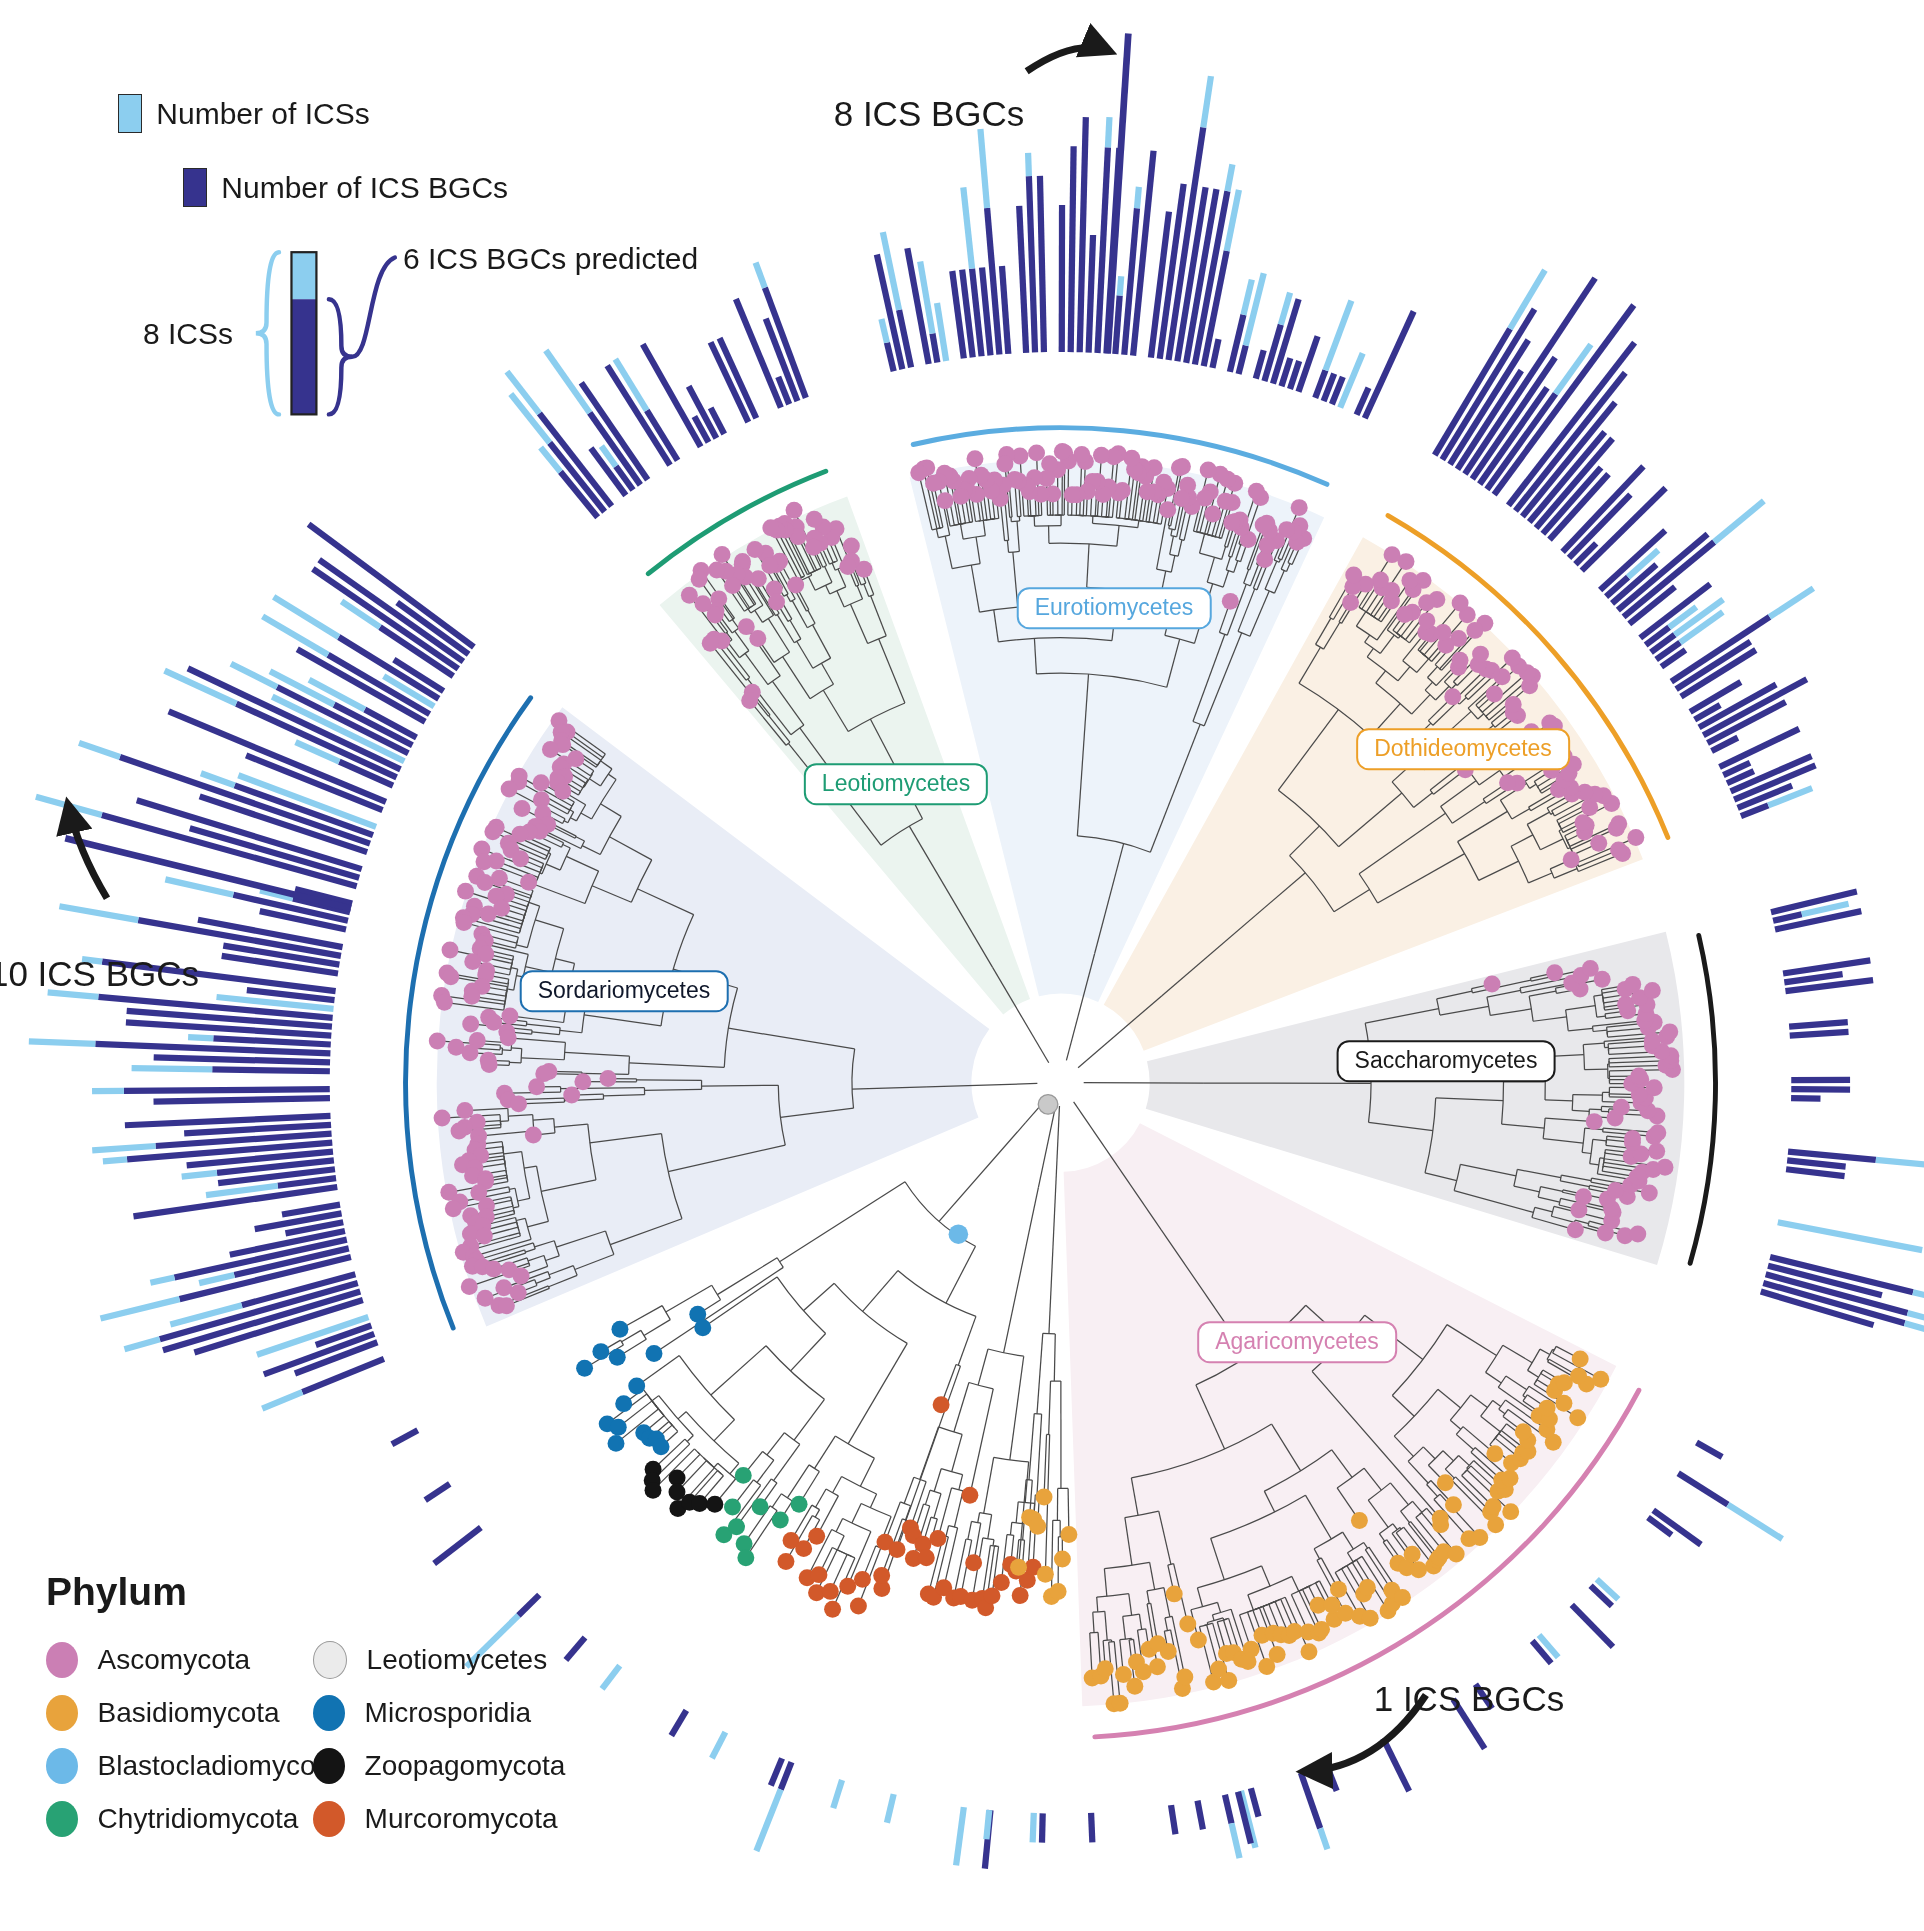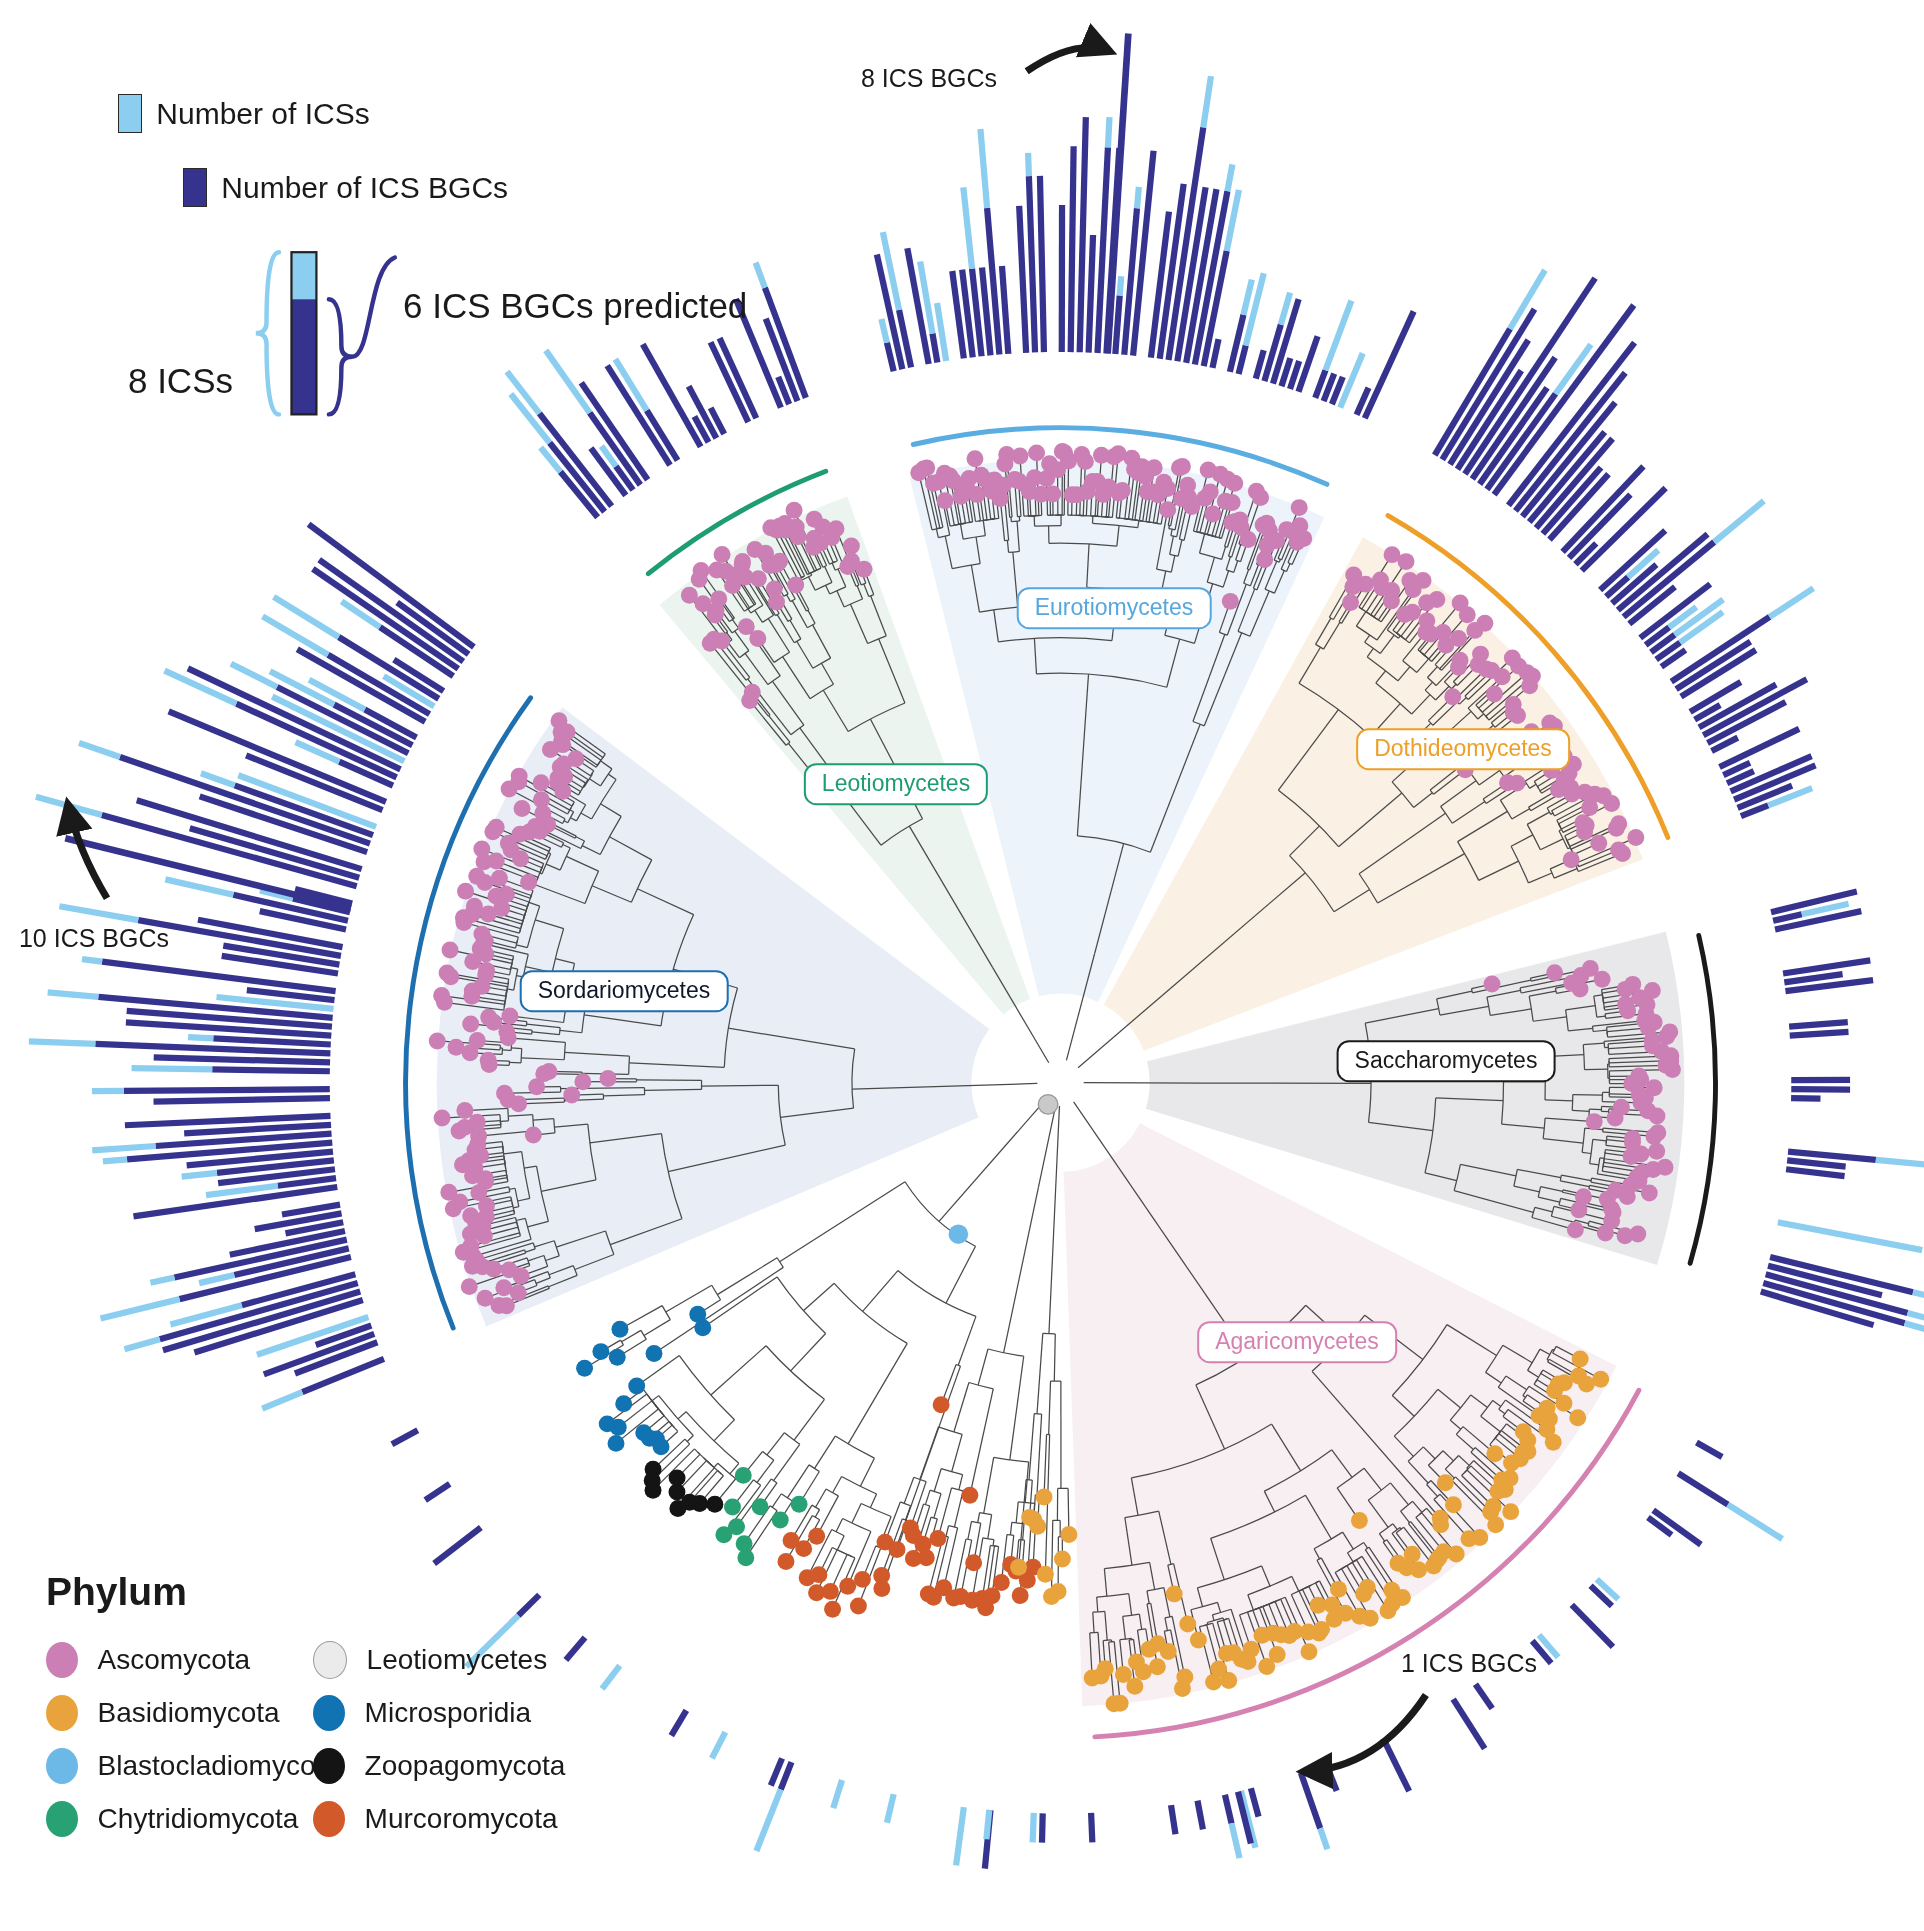--- a/index.html
+++ b/index.html
@@ -3,22 +3,22 @@
 <meta charset="utf-8">
 <style>
   html,body{margin:0;padding:0;background:#fff;}
   #canvas{position:relative;width:1925px;height:1932px;background:#fff;overflow:hidden;
           font-family:"Liberation Sans", sans-serif;color:#1a1a1a;}
   #figure-svg{position:absolute;left:0;top:0;}
   .abs{position:absolute;}
   .legend-row{position:absolute;display:flex;align-items:center;gap:14.3px;}
   .swatch{width:22px;height:37px;border:1.8px solid #2a2a2a;flex:0 0 auto;}
   .legend-label{font-size:30px;white-space:nowrap;}
-  .ex-label{font-size:35px;white-space:nowrap;margin-top:44px;}
-  .annotation{position:absolute;font-size:25px;white-space:nowrap;transform:translate(-50%,-50%);}
+  .ex-label{font-size:30px;white-space:nowrap;}
+  .annotation{position:absolute;font-size:35px;white-space:nowrap;transform:translate(-50%,-50%);margin-top:36px;}
   .clade-label{position:absolute;transform:translate(-50%,-50%);background:#fff;
                font-size:23px;font-weight:400;padding:5.3px 16px;border-radius:12.5px;
                border:2.7px solid #333;white-space:nowrap;z-index:5;}
   .phylum-legend{position:absolute;left:46px;top:1570px;}
   .phylum-title{font-size:39px;font-weight:700;margin-bottom:19.6px;}
   .phylum-grid{display:grid;grid-template-columns:267px 294px;grid-auto-flow:column;
                grid-template-rows:repeat(4,53px);}
   .phylum-item{display:flex;align-items:center;gap:19.6px;}
   .phylum-dot{width:32px;height:36px;border-radius:50%;flex:0 0 auto;}
   .phylum-name{font-size:28px;white-space:nowrap;}

